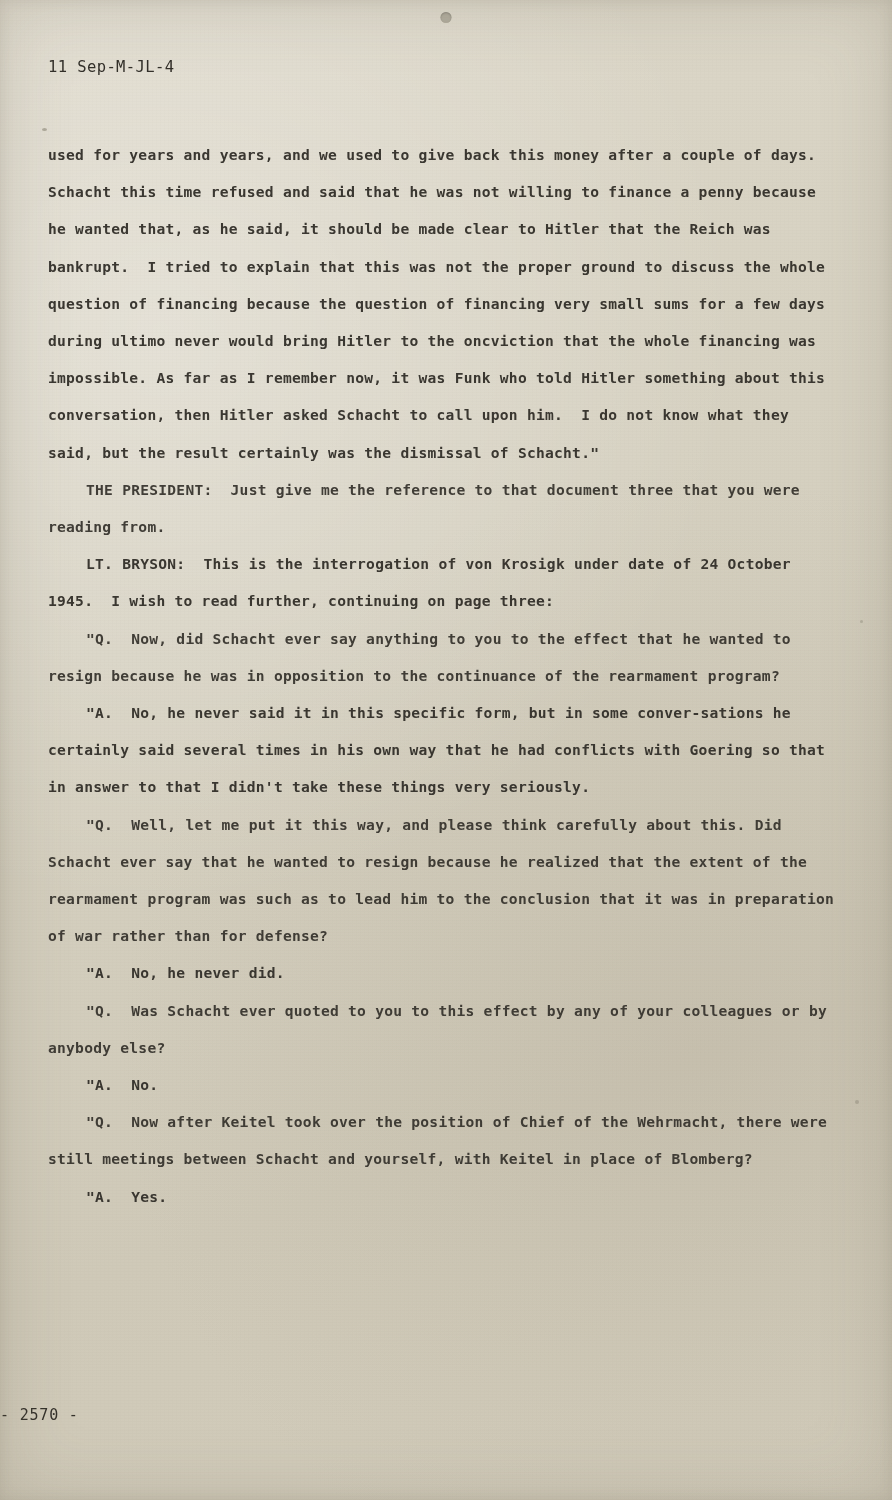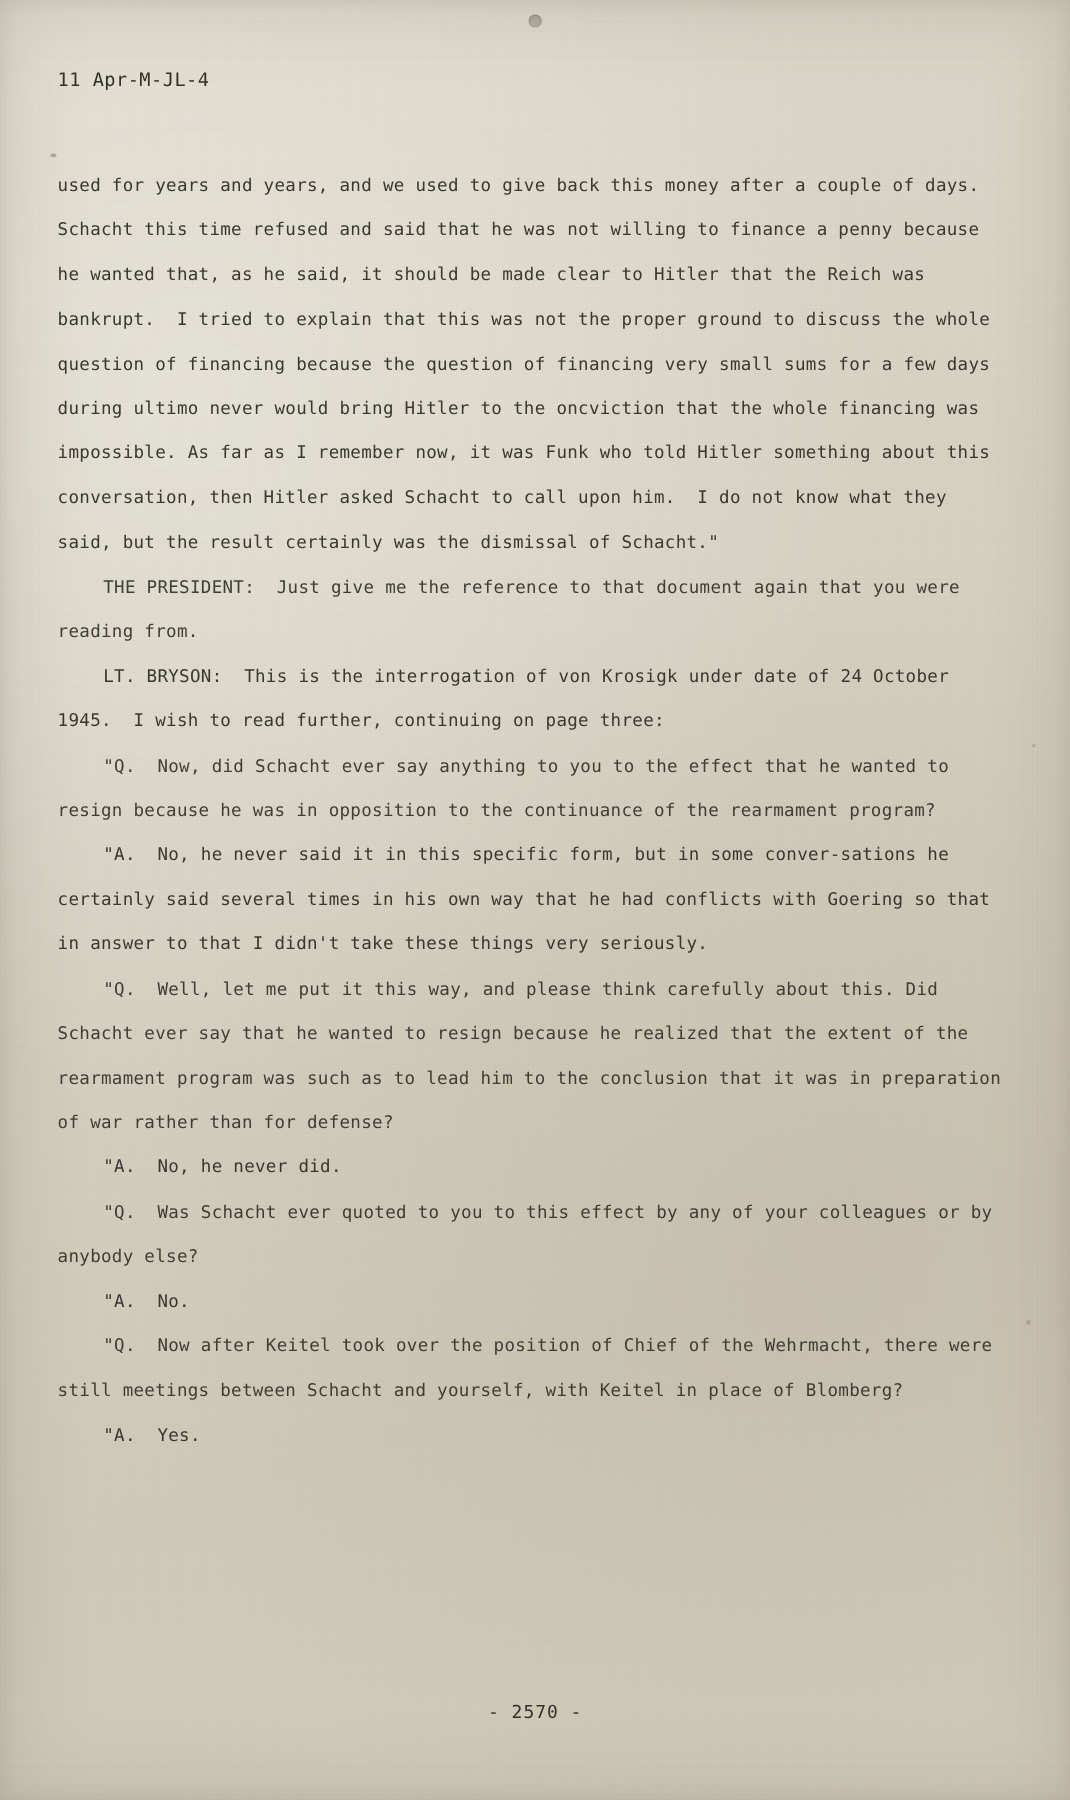--- a/index.html
+++ b/index.html
@@ -74,51 +74,52 @@
     width: 800px;
     font-size: 14.6px;
     line-height: 37.2px;
     letter-spacing: 0.25px;
     color: #35322c;
   }
   .para {
     margin: 0 12px 0 0;
     text-indent: 0;
     white-space: pre-wrap;
+    font-weight: bold;
   }
   .para.indented { text-indent: 38px; }
   .footer {
     position: absolute;
-    bottom: 64px;
+    bottom: 76px;
     left: 0;
     width: 892px;
-    text-align: center;
+    text-align: left;
     font-size: 15px;
     letter-spacing: 0.8px;
     color: #34312b;
   }
   
   .body-text .para:nth-child(odd) { opacity: 0.97; }
   .body-text .para:nth-child(even) { opacity: 0.93; }
 </style>
 </head>
 <body>
 
 <div class="page">
   <div class="grain"></div>
   <div class="punch-hole"></div>
   <div class="speck sp1"></div>
   <div class="speck sp2"></div>
   <div class="speck sp3"></div>
 
-  <div class="header">11 Apr-M-JL-4</div>
+  <div class="header">11 Sep-M-JL-4</div>
 
   <div class="body-text" id="body-text">
       <p class="para">used for years and years, and we used to give back this money after a couple of days.  Schacht this time refused and said that he was not willing to finance a penny because he wanted that, as he said, it should be made clear to Hitler that the Reich was bankrupt.  I tried to explain that this was not the proper ground to discuss the whole question of financing because the question of financing very small sums for a few days during ultimo never would bring Hitler to the oncviction that the whole financing was impossible. As far as I remember now, it was Funk who told Hitler something about this conversation, then Hitler asked Schacht to call upon him.  I do not know what they said, but the result certainly was the dismissal of Schacht."</p>
-      <p class="para indented">THE PRESIDENT:  Just give me the reference to that document again that you were reading from.</p>
+      <p class="para indented">THE PRESIDENT:  Just give me the reference to that document three that you were reading from.</p>
       <p class="para indented">LT. BRYSON:  This is the interrogation of von Krosigk under date of 24 October 1945.  I wish to read further, continuing on page three:</p>
       <p class="para indented">"Q.  Now, did Schacht ever say anything to you to the effect that he wanted to resign because he was in opposition to the continuance of the rearmament program?</p>
       <p class="para indented">"A.  No, he never said it in this specific form, but in some conver-sations he certainly said several times in his own way that he had conflicts with Goering so that in answer to that I didn't take these things very seriously.</p>
       <p class="para indented">"Q.  Well, let me put it this way, and please think carefully about this. Did Schacht ever say that he wanted to resign because he realized that the extent of the rearmament program was such as to lead him to the conclusion that it was in preparation of war rather than for defense?</p>
       <p class="para indented">"A.  No, he never did.</p>
       <p class="para indented">"Q.  Was Schacht ever quoted to you to this effect by any of your colleagues or by anybody else?</p>
       <p class="para indented">"A.  No.</p>
       <p class="para indented">"Q.  Now after Keitel took over the position of Chief of the Wehrmacht, there were still meetings between Schacht and yourself, with Keitel in place of Blomberg?</p>
       <p class="para indented">"A.  Yes.</p>
     </div>

